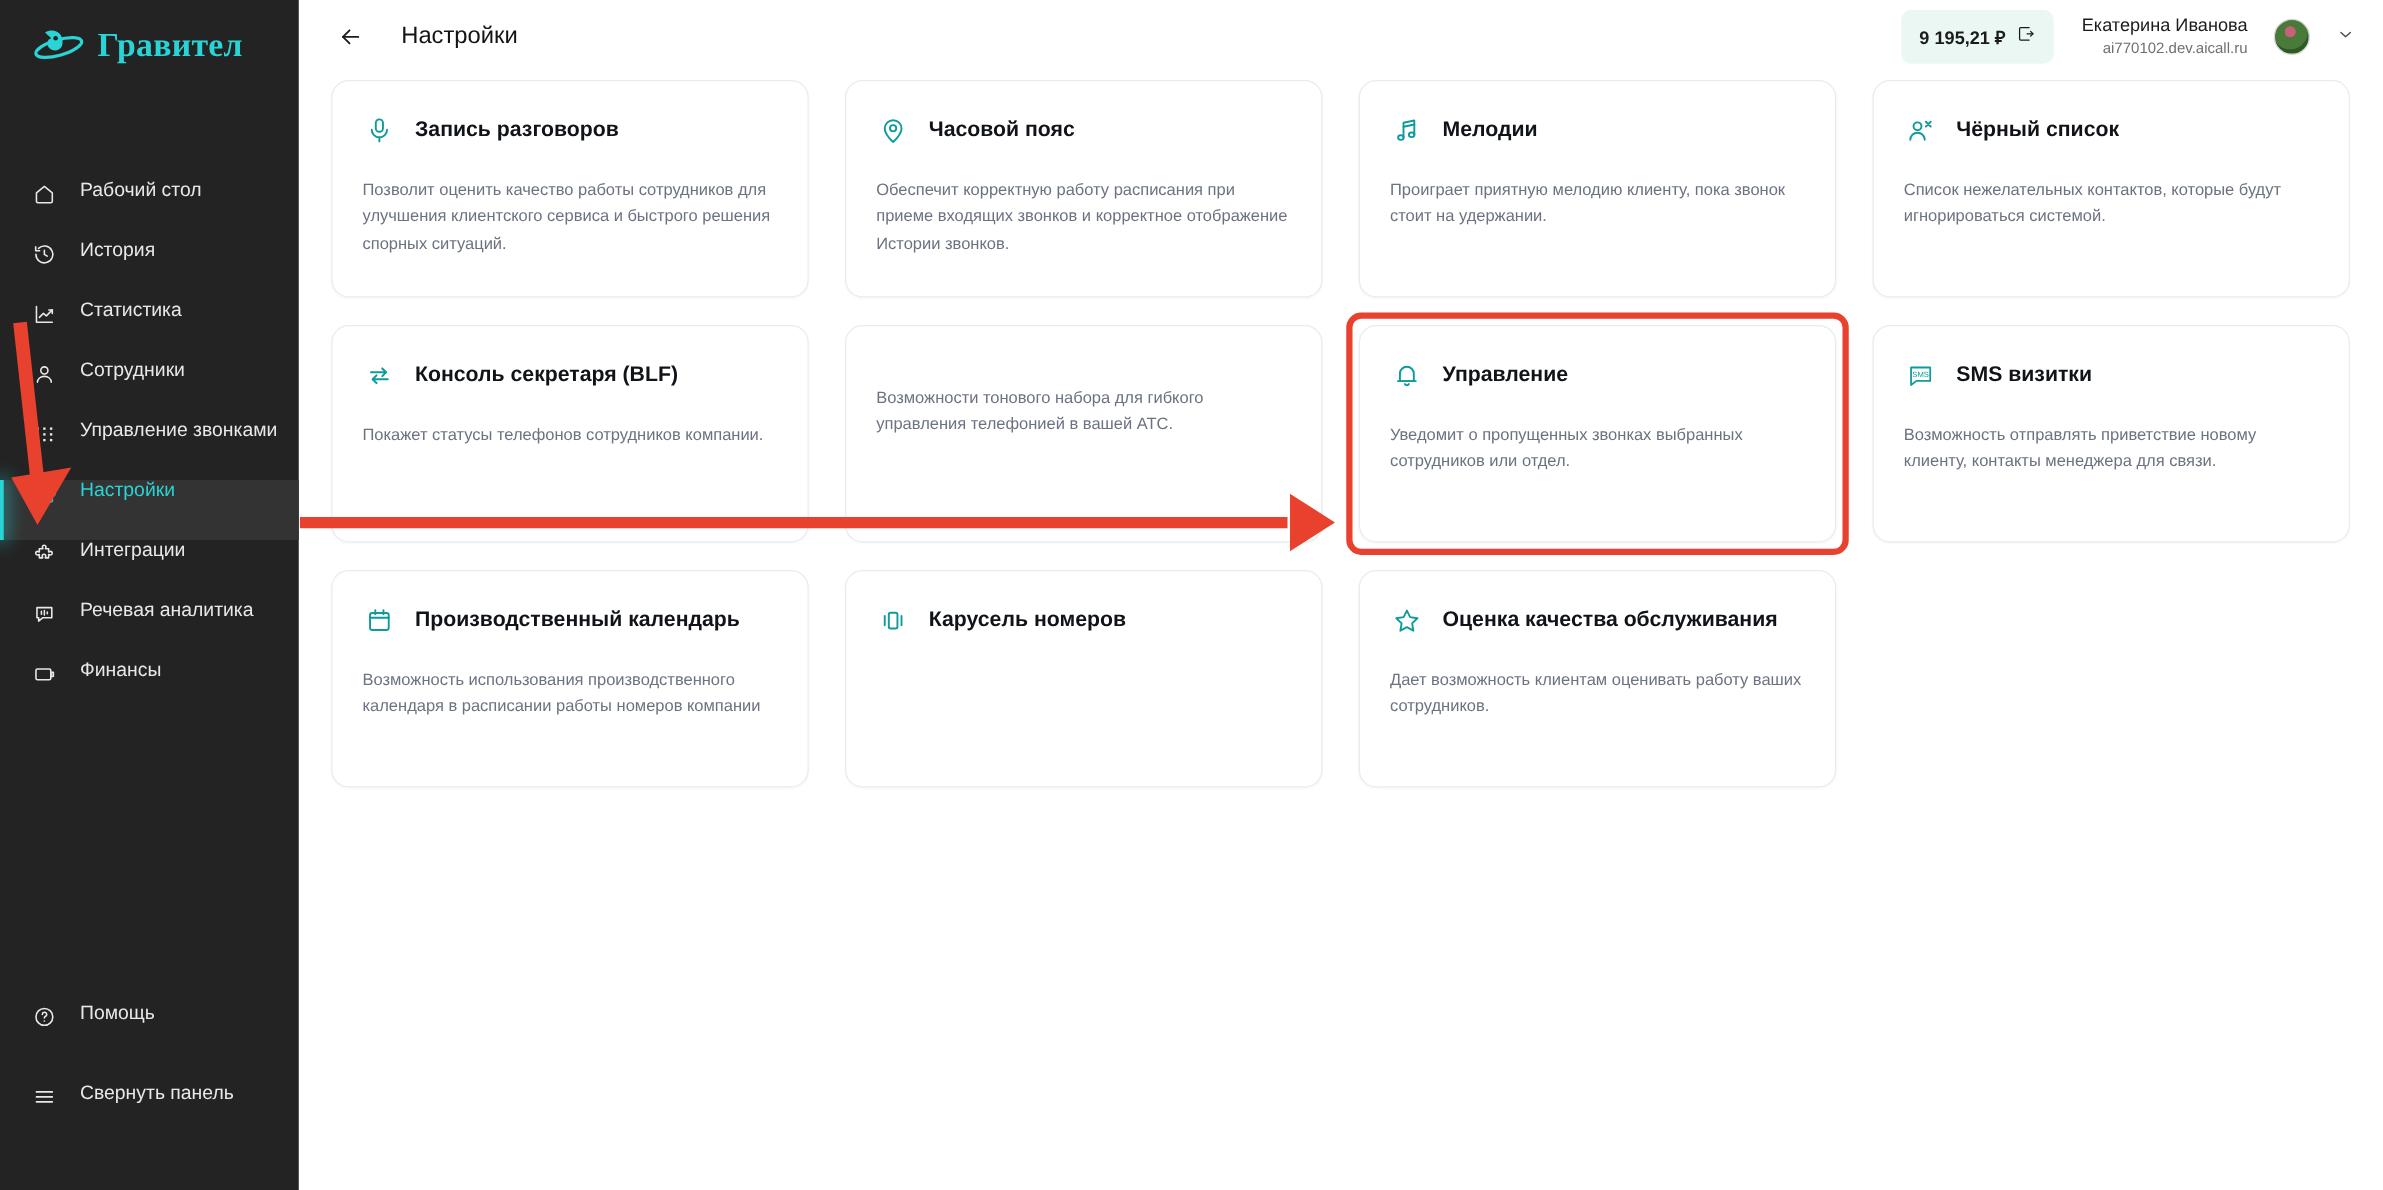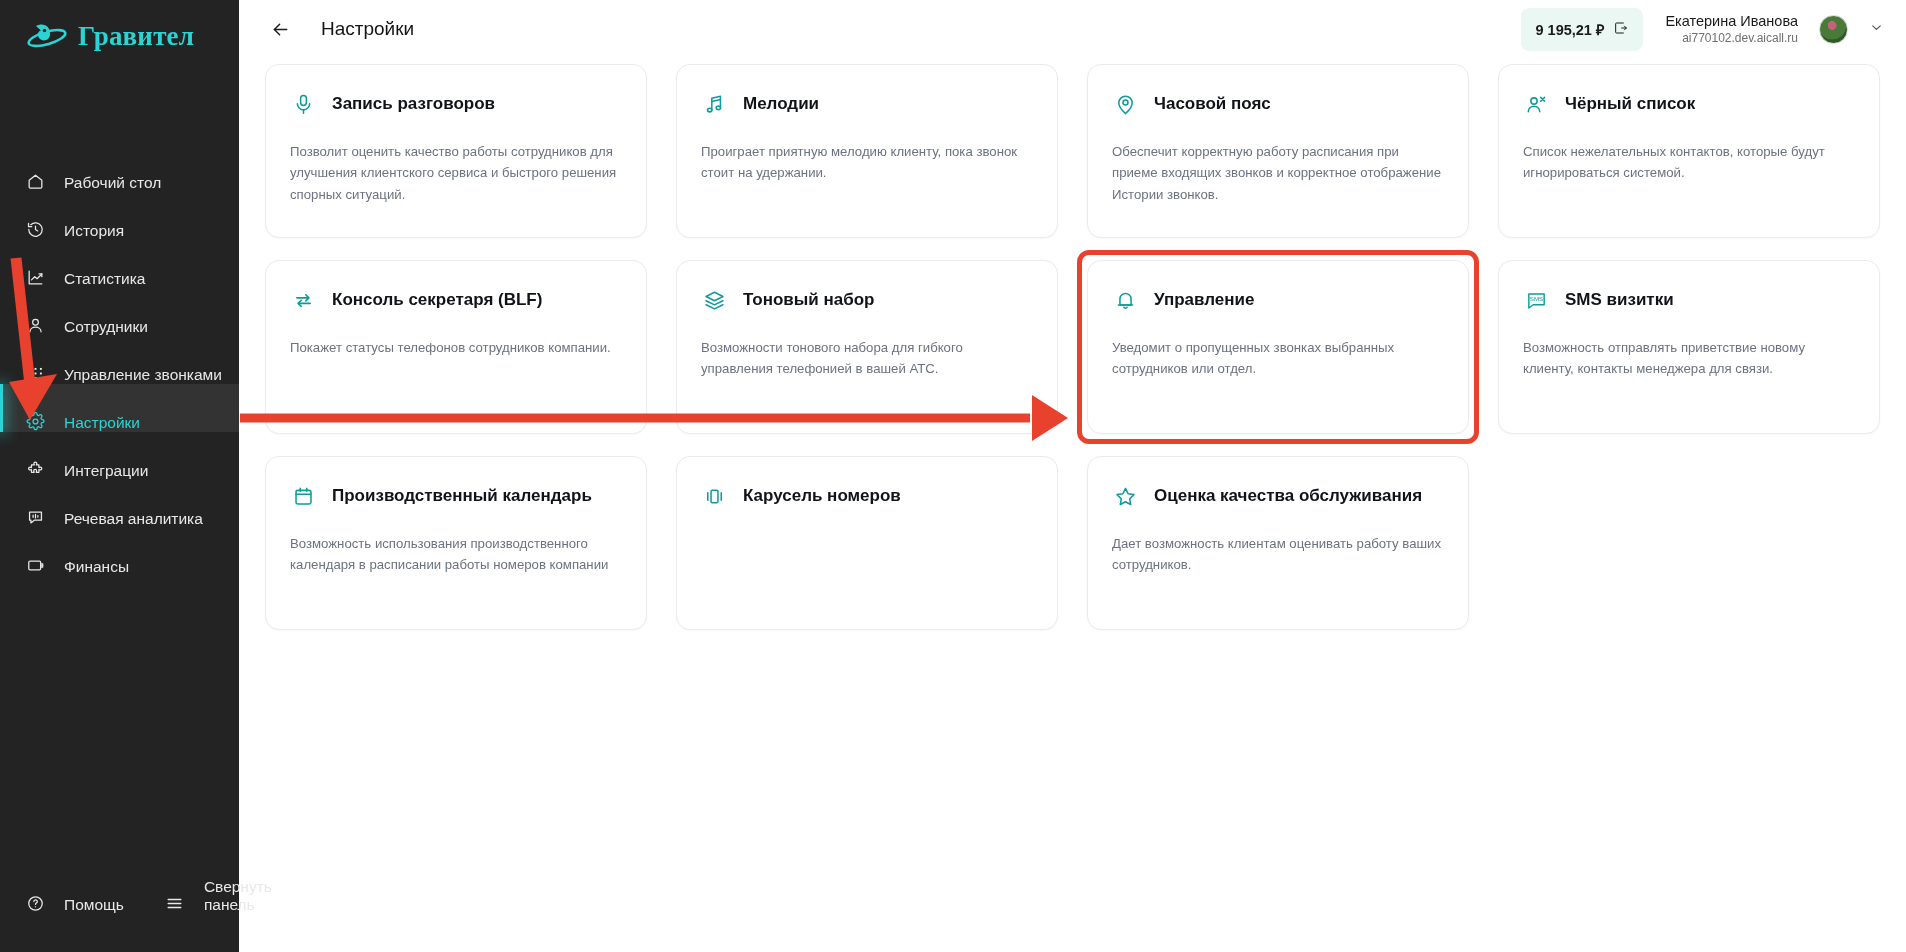--- a/index.html
+++ b/index.html
@@ -22,31 +22,31 @@
   }
   .brand {
     height: 72px; display: flex; align-items: center; padding-left: 26px; gap: 10px; font-family: Liberation Serif, serif;
   }
   .brand-logo { width: 42px; height: 36px; flex: 0 0 42px; }
   .brand-name {
     color: #2ad4d4; font-size: 27px; font-weight: 700; letter-spacing: .2px;
   }
   .nav { margin-top: 72px; display: flex; flex-direction: column; }
   .nav-item {
-    height: 48px; display: flex; align-items: flex-end; gap: 18px;
+    height: 48px; display: flex; align-items: flex-start; gap: 18px;
     padding-left: 24px; color: #e8e8e8; font-size: 15.5px;
     cursor: pointer; position: relative;
   }
   .nav-item .ico { width: 22px; height: 22px; flex: 0 0 22px; display: flex; align-items: center; justify-content: center; }
   .nav-item.active { background: #333333; color: #2ad4d4; }
   .nav-item.active::before {
     content: ""; position: absolute; left: 0; top: 0; bottom: 0; width: 3px; background: #2ad4d4;
     box-shadow: 0 0 14px 3px rgba(42,212,212,.55);
   }
-  .nav-bottom { margin-top: auto; padding-bottom: 38px; display: flex; flex-direction: row; gap: 16px; }
+  .nav-bottom { margin-top: auto; padding-bottom: 38px; display: flex; flex-direction: column; gap: 16px; }
 
   
   .main { flex: 1; height: 952px; background: #fff; display: flex; flex-direction: column; position: relative; }
   .topbar {
     height: 58px; display: flex; align-items: center; padding: 0 22px 0 26px;
     flex: 0 0 58px;
   }
   .back-btn {
     width: 30px; height: 30px; display: flex; align-items: center; justify-content: center;
     cursor: pointer; color: #1b1b1b;
@@ -283,42 +283,42 @@
             </span>
             <span class="card-title">Запись разговоров</span>
           </div>
           <p class="card-desc">Позволит оценить качество работы сотрудников для улучшения клиентского сервиса и быстрого решения спорных ситуаций.</p>
         </div>
 
         <div class="card">
           <div class="card-head">
             <span class="card-ico">
               <svg viewBox="0 0 24 24" width="23" height="23" fill="none" stroke="currentColor" stroke-width="1.6" stroke-linecap="round" stroke-linejoin="round">
+                  <path d="M12 21.5s7-6.1 7-11.2a7 7 0 1 0-14 0c0 5.1 7 11.2 7 11.2z"></path>
+                  <circle cx="12" cy="10" r="2.6"></circle>
+                </svg>
+            </span>
+            <span class="card-title">Часовой пояс</span>
+          </div>
+          <p class="card-desc">Обеспечит корректную работу расписания при приеме входящих звонков и корректное отображение Истории звонков.</p>
+        </div>
+
+        <div class="card">
+          <div class="card-head">
+            <span class="card-ico">
+              <svg viewBox="0 0 24 24" width="23" height="23" fill="none" stroke="currentColor" stroke-width="1.6" stroke-linecap="round" stroke-linejoin="round">
                   <path d="M9.2 17.6V5.4l9-1.9v12"></path>
                   <ellipse cx="7" cy="17.8" rx="2.3" ry="1.9"></ellipse>
                   <ellipse cx="16" cy="15.5" rx="2.3" ry="1.9"></ellipse>
                   <path d="M9.2 8.8l9-1.9"></path>
                 </svg>
             </span>
             <span class="card-title">Мелодии</span>
           </div>
           <p class="card-desc">Проиграет приятную мелодию клиенту, пока звонок стоит на удержании.</p>
-        </div>
-
-        <div class="card">
-          <div class="card-head">
-            <span class="card-ico">
-              <svg viewBox="0 0 24 24" width="23" height="23" fill="none" stroke="currentColor" stroke-width="1.6" stroke-linecap="round" stroke-linejoin="round">
-                  <path d="M12 21.5s7-6.1 7-11.2a7 7 0 1 0-14 0c0 5.1 7 11.2 7 11.2z"></path>
-                  <circle cx="12" cy="10" r="2.6"></circle>
-                </svg>
-            </span>
-            <span class="card-title">Часовой пояс</span>
-          </div>
-          <p class="card-desc">Обеспечит корректную работу расписания при приеме входящих звонков и корректное отображение Истории звонков.</p>
         </div>
 
         <div class="card">
           <div class="card-head">
             <span class="card-ico">
               <svg viewBox="0 0 24 24" width="23" height="23" fill="none" stroke="currentColor" stroke-width="1.6" stroke-linecap="round" stroke-linejoin="round">
                   <circle cx="9.4" cy="8.4" r="3.3"></circle>
                   <path d="M3.4 19.6c0-3.4 2.7-5.8 6-5.8s6 2.4 6 5.8"></path>
                   <path d="M16.4 4.6l4 4M20.4 4.6l-4 4"></path>
                 </svg>
@@ -337,30 +337,20 @@
                   <path d="M19 15h-12.2"></path>
                   <path d="M9.6 11.8 6.4 15l3.2 3.2"></path>
                 </svg>
             </span>
             <span class="card-title">Консоль секретаря (BLF)</span>
           </div>
           <p class="card-desc">Покажет статусы телефонов сотрудников компании.</p>
         </div>
 
         <div class="card">
-          <div class="card-head">
-            <span class="card-ico">
-              <svg viewBox="0 0 24 24" width="23" height="23" fill="none" stroke="currentColor" stroke-width="1.6" stroke-linecap="round" stroke-linejoin="round">
-                  <path d="M12 3.4 3.2 7.8 12 12.2l8.8-4.4z"></path>
-                  <path d="M3.2 12.2 12 16.6l8.8-4.4"></path>
-                  <path d="M3.2 16.4 12 20.8l8.8-4.4"></path>
-                </svg>
-            </span>
-            <span class="card-title">Тоновый набор</span>
-          </div>
           <p class="card-desc">Возможности тонового набора для гибкого управления телефонией в вашей АТС.</p>
         </div>
 
         <div class="card highlight">
           <div class="hl-ring" style="left:-11px;top:-11px;right:-11px;bottom:-11px;"></div>
           <div class="card-head">
             <span class="card-ico">
               <svg viewBox="0 0 24 24" width="23" height="23" fill="none" stroke="currentColor" stroke-width="1.6" stroke-linecap="round" stroke-linejoin="round">
                   <path d="M6.2 16.6V10.4a5.8 5.8 0 1 1 11.6 0v6.2z"></path>
                   <path d="M4.6 16.6h14.8"></path>

